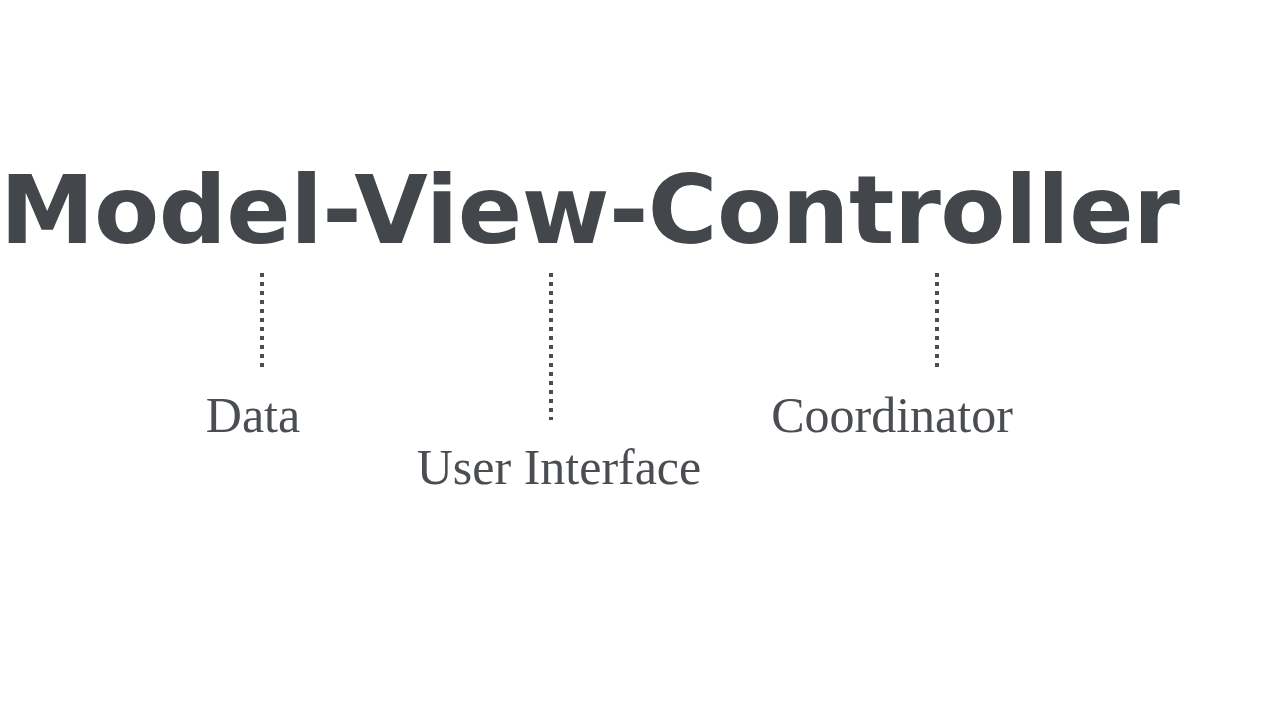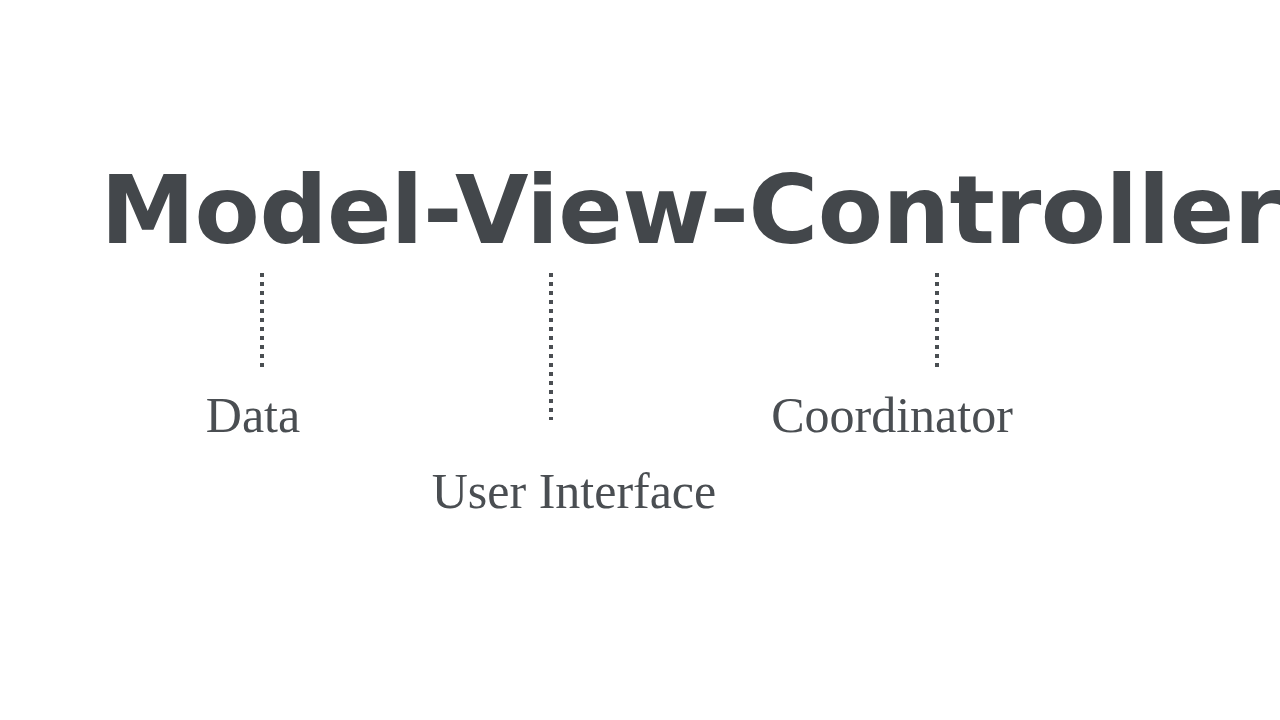--- a/index.html
+++ b/index.html
@@ -21,21 +21,21 @@
     height: 720px;
     background: #ffffff;
   }
 
   
   .title {
     position: absolute;
     left: 0;
     top: 163px;
     width: 1280px;
-    text-align: right;
+    text-align: left;
     font-family: "DejaVu Sans", sans-serif;
     font-weight: 700;
     font-size: 95px;
     line-height: 1;
     letter-spacing: -0.5px;
     color: #43474b;
     white-space: nowrap;
     -webkit-font-smoothing: antialiased;
   }
 
@@ -75,17 +75,17 @@
   <div class="title" style="color: rgb(67, 71, 75);">Model-View-Controller</div>
 
   <div class="connector" id="connector-0" style="left: 260px; top: 273px; height: 94px;"></div>
 
   <div class="connector" id="connector-1" style="left: 549px; top: 273px; height: 147px;"></div>
 
   <div class="connector" id="connector-2" style="left: 935px; top: 273px; height: 95px;"></div>
 
   <div class="leaf-label" id="label-0" style="left: 253px; top: 390px; color: rgb(74, 78, 82);">Data</div>
 
-  <div class="leaf-label" id="label-1" style="left: 574px; top: 442px; color: rgb(74, 78, 82); margin-top: 24px;">User Interface</div>
+  <div class="leaf-label" id="label-1" style="left: 559px; top: 442px; color: rgb(74, 78, 82);">User Interface</div>
 
   <div class="leaf-label" id="label-2" style="left: 892px; top: 390px; color: rgb(74, 78, 82);">Coordinator</div>
 
 </div>
 
 </body></html>

